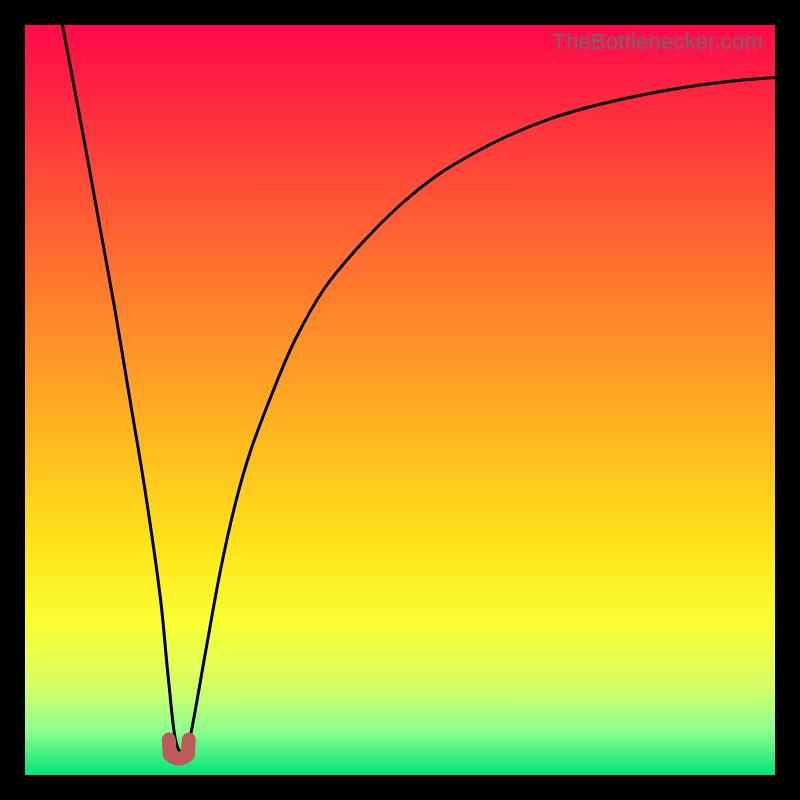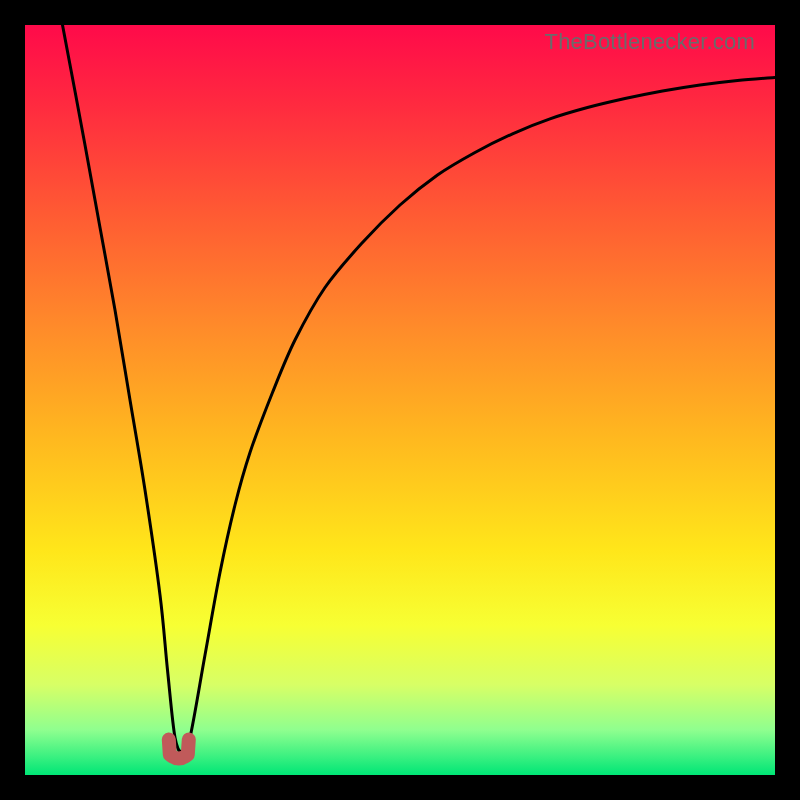--- a/index.html
+++ b/index.html
@@ -22,21 +22,21 @@
   .plot-area {
     position: absolute;
     left: 0;
     top: 0;
     width: 750px;
     height: 750px;
   }
   .watermark {
     position: absolute;
     top: 4px;
-    right: 20px;
+    right: 12px;
     font-size: 22px;
     color: #6b6b6b;
     font-weight: 500;
     letter-spacing: 0.2px;
   }
   svg {
     display: block;
   }
 </style>
 </head>

